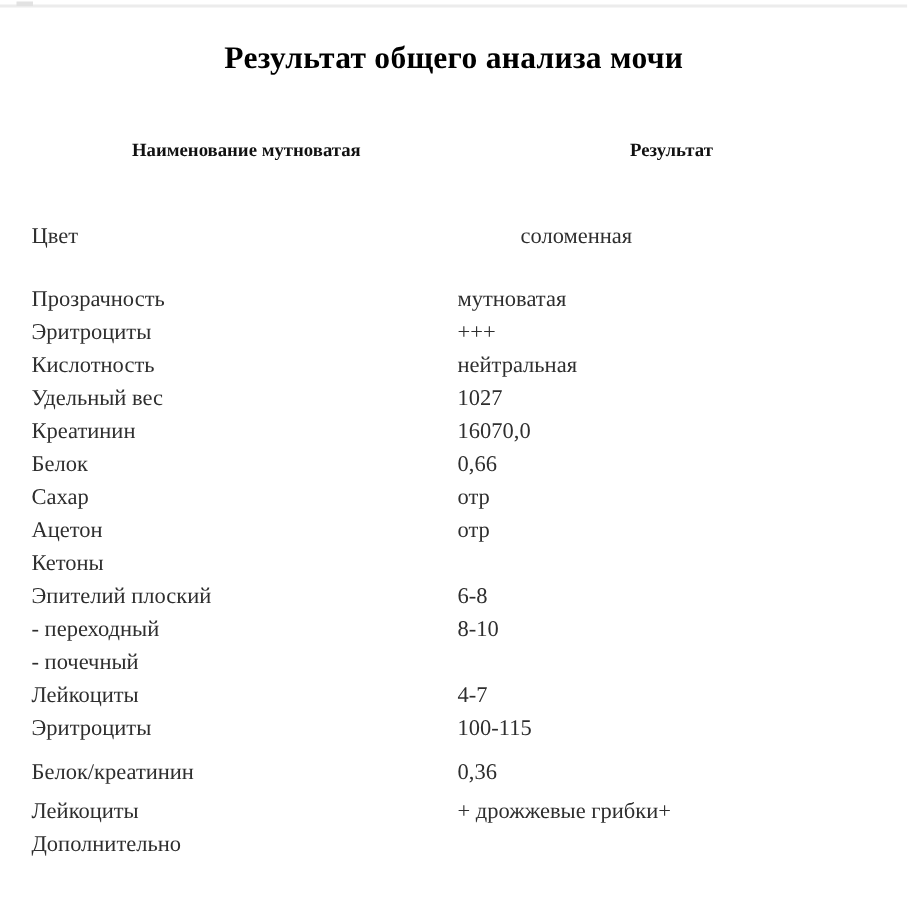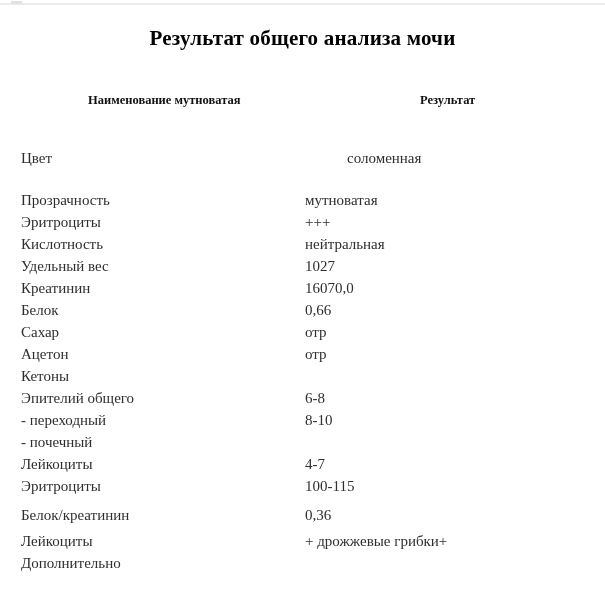--- a/index.html
+++ b/index.html
@@ -128,21 +128,21 @@
       </div>
       <div class="row">
         <span class="cell-name">Ацетон</span>
         <span class="cell-result">отр</span>
       </div>
       <div class="row">
         <span class="cell-name">Кетоны</span>
         <span class="cell-result"></span>
       </div>
       <div class="row">
-        <span class="cell-name">Эпителий общего</span>
+        <span class="cell-name">Эпителий плоский</span>
         <span class="cell-result">6-8</span>
       </div>
       <div class="row">
         <span class="cell-name">- переходный</span>
         <span class="cell-result">8-10</span>
       </div>
       <div class="row">
         <span class="cell-name">- почечный</span>
         <span class="cell-result"></span>
       </div>

